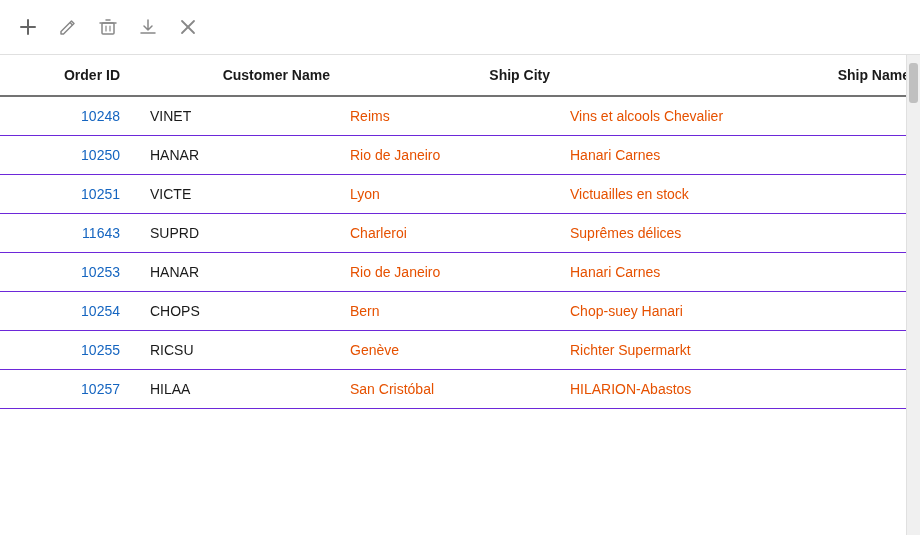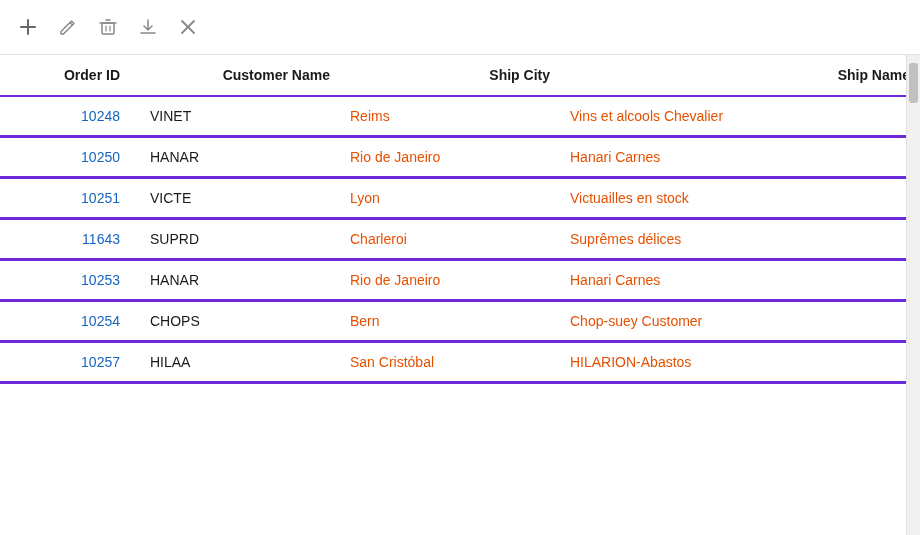--- a/index.html
+++ b/index.html
@@ -62,21 +62,21 @@
       border-radius: 3px;
     }
 
     table {
       width: calc(920px - 14px);
       border-collapse: collapse;
       table-layout: fixed;
     }
 
     thead tr {
-      border-bottom: 2px solid #6d28d9;
+      border-bottom: 2px solid #737373;
     }
 
     th {
       padding: 12px 10px;
       text-align: right;
       font-weight: 700;
       font-size: 14px;
       color: #1a1a1a;
       background: #fff;
     }
@@ -93,21 +93,21 @@
 
     th.col-city {
       width: 220px;
     }
 
     th.col-shipname {
       width: 360px;
     }
 
     tbody tr {
-      border-bottom: 3px solid #6d28d9;
+      border-bottom: 1px solid #6d28d9;
     }
 
     td {
       padding: 11px 10px;
       font-size: 14px;
     }
 
     td.col-orderid {
       text-align: right;
       padding-right: 20px;
@@ -205,21 +205,27 @@
         <tr>
           <td class="col-orderid">10253</td>
           <td class="col-customer">HANAR</td>
           <td class="col-city">Rio de Janeiro</td>
           <td class="col-shipname">Hanari Carnes</td>
         </tr>
         <tr>
           <td class="col-orderid">10254</td>
           <td class="col-customer">CHOPS</td>
           <td class="col-city">Bern</td>
-          <td class="col-shipname">Chop-suey Customer</td>
+          <td class="col-shipname">Chop-suey Hanari</td>
+        </tr>
+        <tr>
+          <td class="col-orderid">10255</td>
+          <td class="col-customer">RICSU</td>
+          <td class="col-city">Genève</td>
+          <td class="col-shipname">Richter Supermarkt</td>
         </tr>
         <tr>
           <td class="col-orderid">10257</td>
           <td class="col-customer">HILAA</td>
           <td class="col-city">San Cristóbal</td>
           <td class="col-shipname">HILARION-Abastos</td>
         </tr>
       </tbody>
   </table>
 

